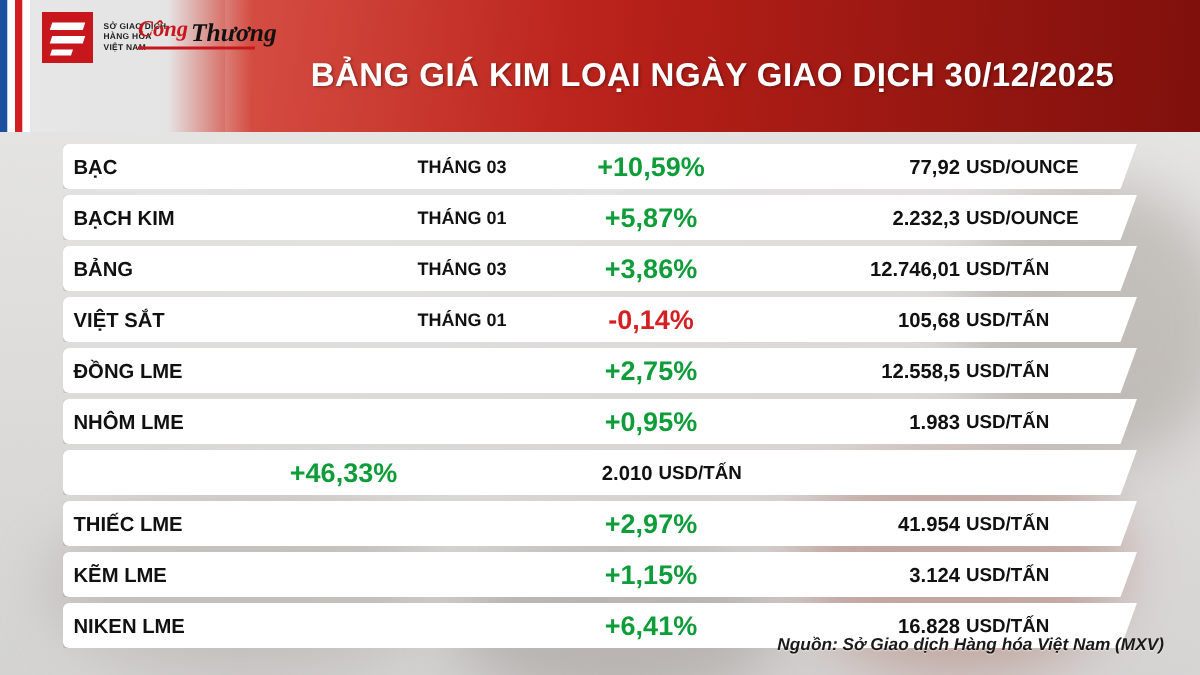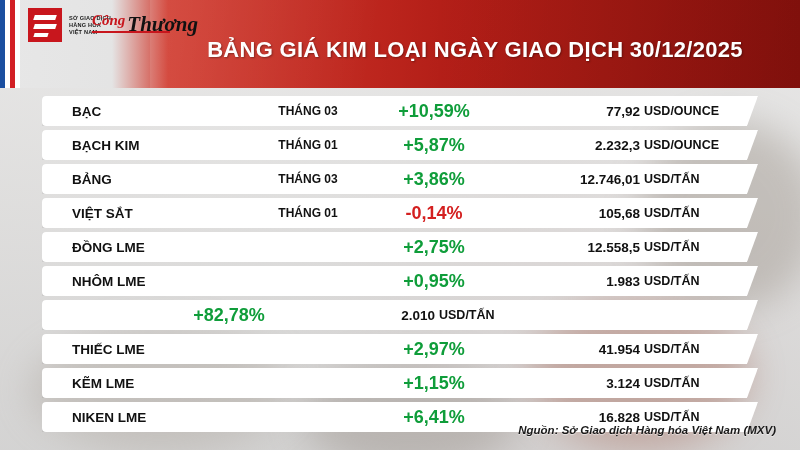--- a/index.html
+++ b/index.html
@@ -114,21 +114,21 @@
     font-family: "Liberation Serif", serif;
     font-style: italic;
     font-weight: bold;
     font-size: 15px;
     color: #c8161d;
   }
   .ct-thuong {
     font-family: "Liberation Serif", serif;
     font-style: italic;
     font-weight: bold;
-    font-size: 21px;
+    font-size: 17px;
     color: #111111;
   }
   .ct-underline {
     position: absolute;
     left: 92px; top: 31px;
     width: 78px; height: 2px;
     background: #c8161d;
   }
   .header-title {
     position: absolute;
@@ -158,21 +158,21 @@
     margin-bottom: 4px;
     background: #ffffff;
     border-radius: 4px 0 0 4px;
     box-shadow: 0 1px 2px rgba(0,0,0,.18);
     display: flex;
     align-items: center;
     clip-path: polygon(0 0, 100% 0, calc(100% - 11px) 100%, 0 100%);
   }
   .c-name {
     width: 205px;
-    padding-left: 30px;
+    padding-left: 7px;
     box-sizing: border-box;
     font-size: 13.5px;
     font-weight: bold;
     color: #111111;
     white-space: nowrap;
   }
   .c-month {
     width: 122px;
     text-align: center;
     font-size: 12px;
@@ -297,21 +297,21 @@
       </div>
       <div class="row">
         <div class="c-name">NHÔM LME</div>
         <div class="c-month"></div>
         <div class="c-change up">+0,95%</div>
         <div class="c-price">1.983</div>
         <div class="c-unit">USD/TẤN</div>
       </div>
       <div class="row">
         <div class="c-month"></div>
-        <div class="c-change up">+82,78%</div>
+        <div class="c-change up">+46,33%</div>
         <div class="c-price">2.010</div>
         <div class="c-unit">USD/TẤN</div>
       </div>
       <div class="row">
         <div class="c-name">THIẾC LME</div>
         <div class="c-month"></div>
         <div class="c-change up">+2,97%</div>
         <div class="c-price">41.954</div>
         <div class="c-unit">USD/TẤN</div>
       </div>

